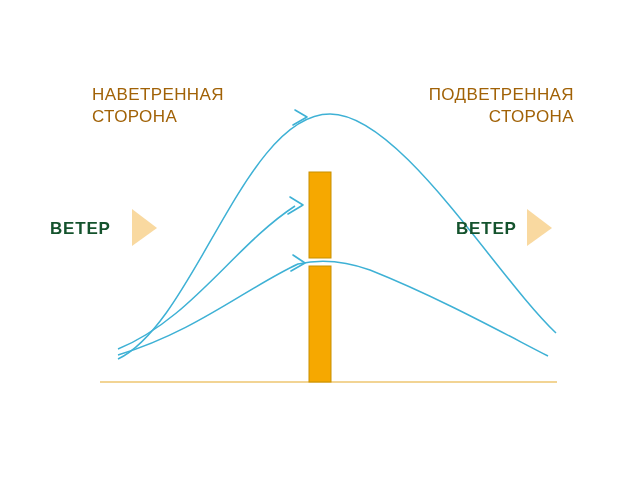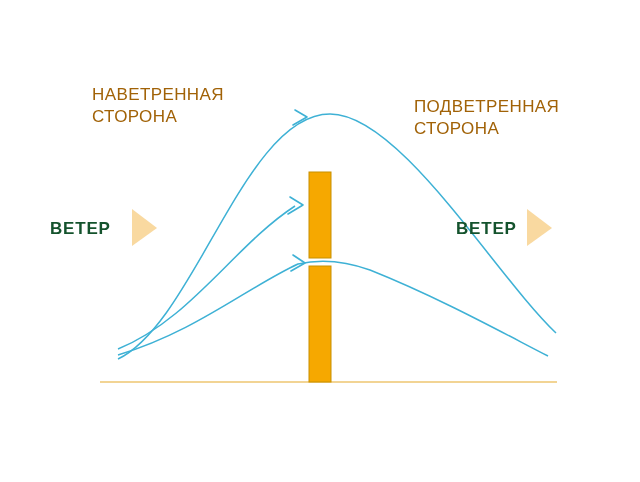--- a/index.html
+++ b/index.html
@@ -18,21 +18,21 @@
   }
   .label {
     position: absolute;
     font-size: 17px;
     line-height: 1.32;
     letter-spacing: 0.4px;
     color: #a16207;
     font-weight: 400;
   }
   .label-windward { left: 92px; top: 84px; width: 165px; text-align: left; }
-  .label-leeward  { right: 66px; top: 96px; width: 160px; text-align: left; }
+  .label-leeward  { right: 66px; top: 84px; width: 160px; text-align: right; }
   .wind-label {
     position: absolute;
     font-size: 17px;
     font-weight: 700;
     letter-spacing: 0.8px;
     color: #14532d;
   }
   .wind-left  { left: 50px;  top: 219px; }
   .wind-right { left: 456px; top: 219px; }
 </style>

